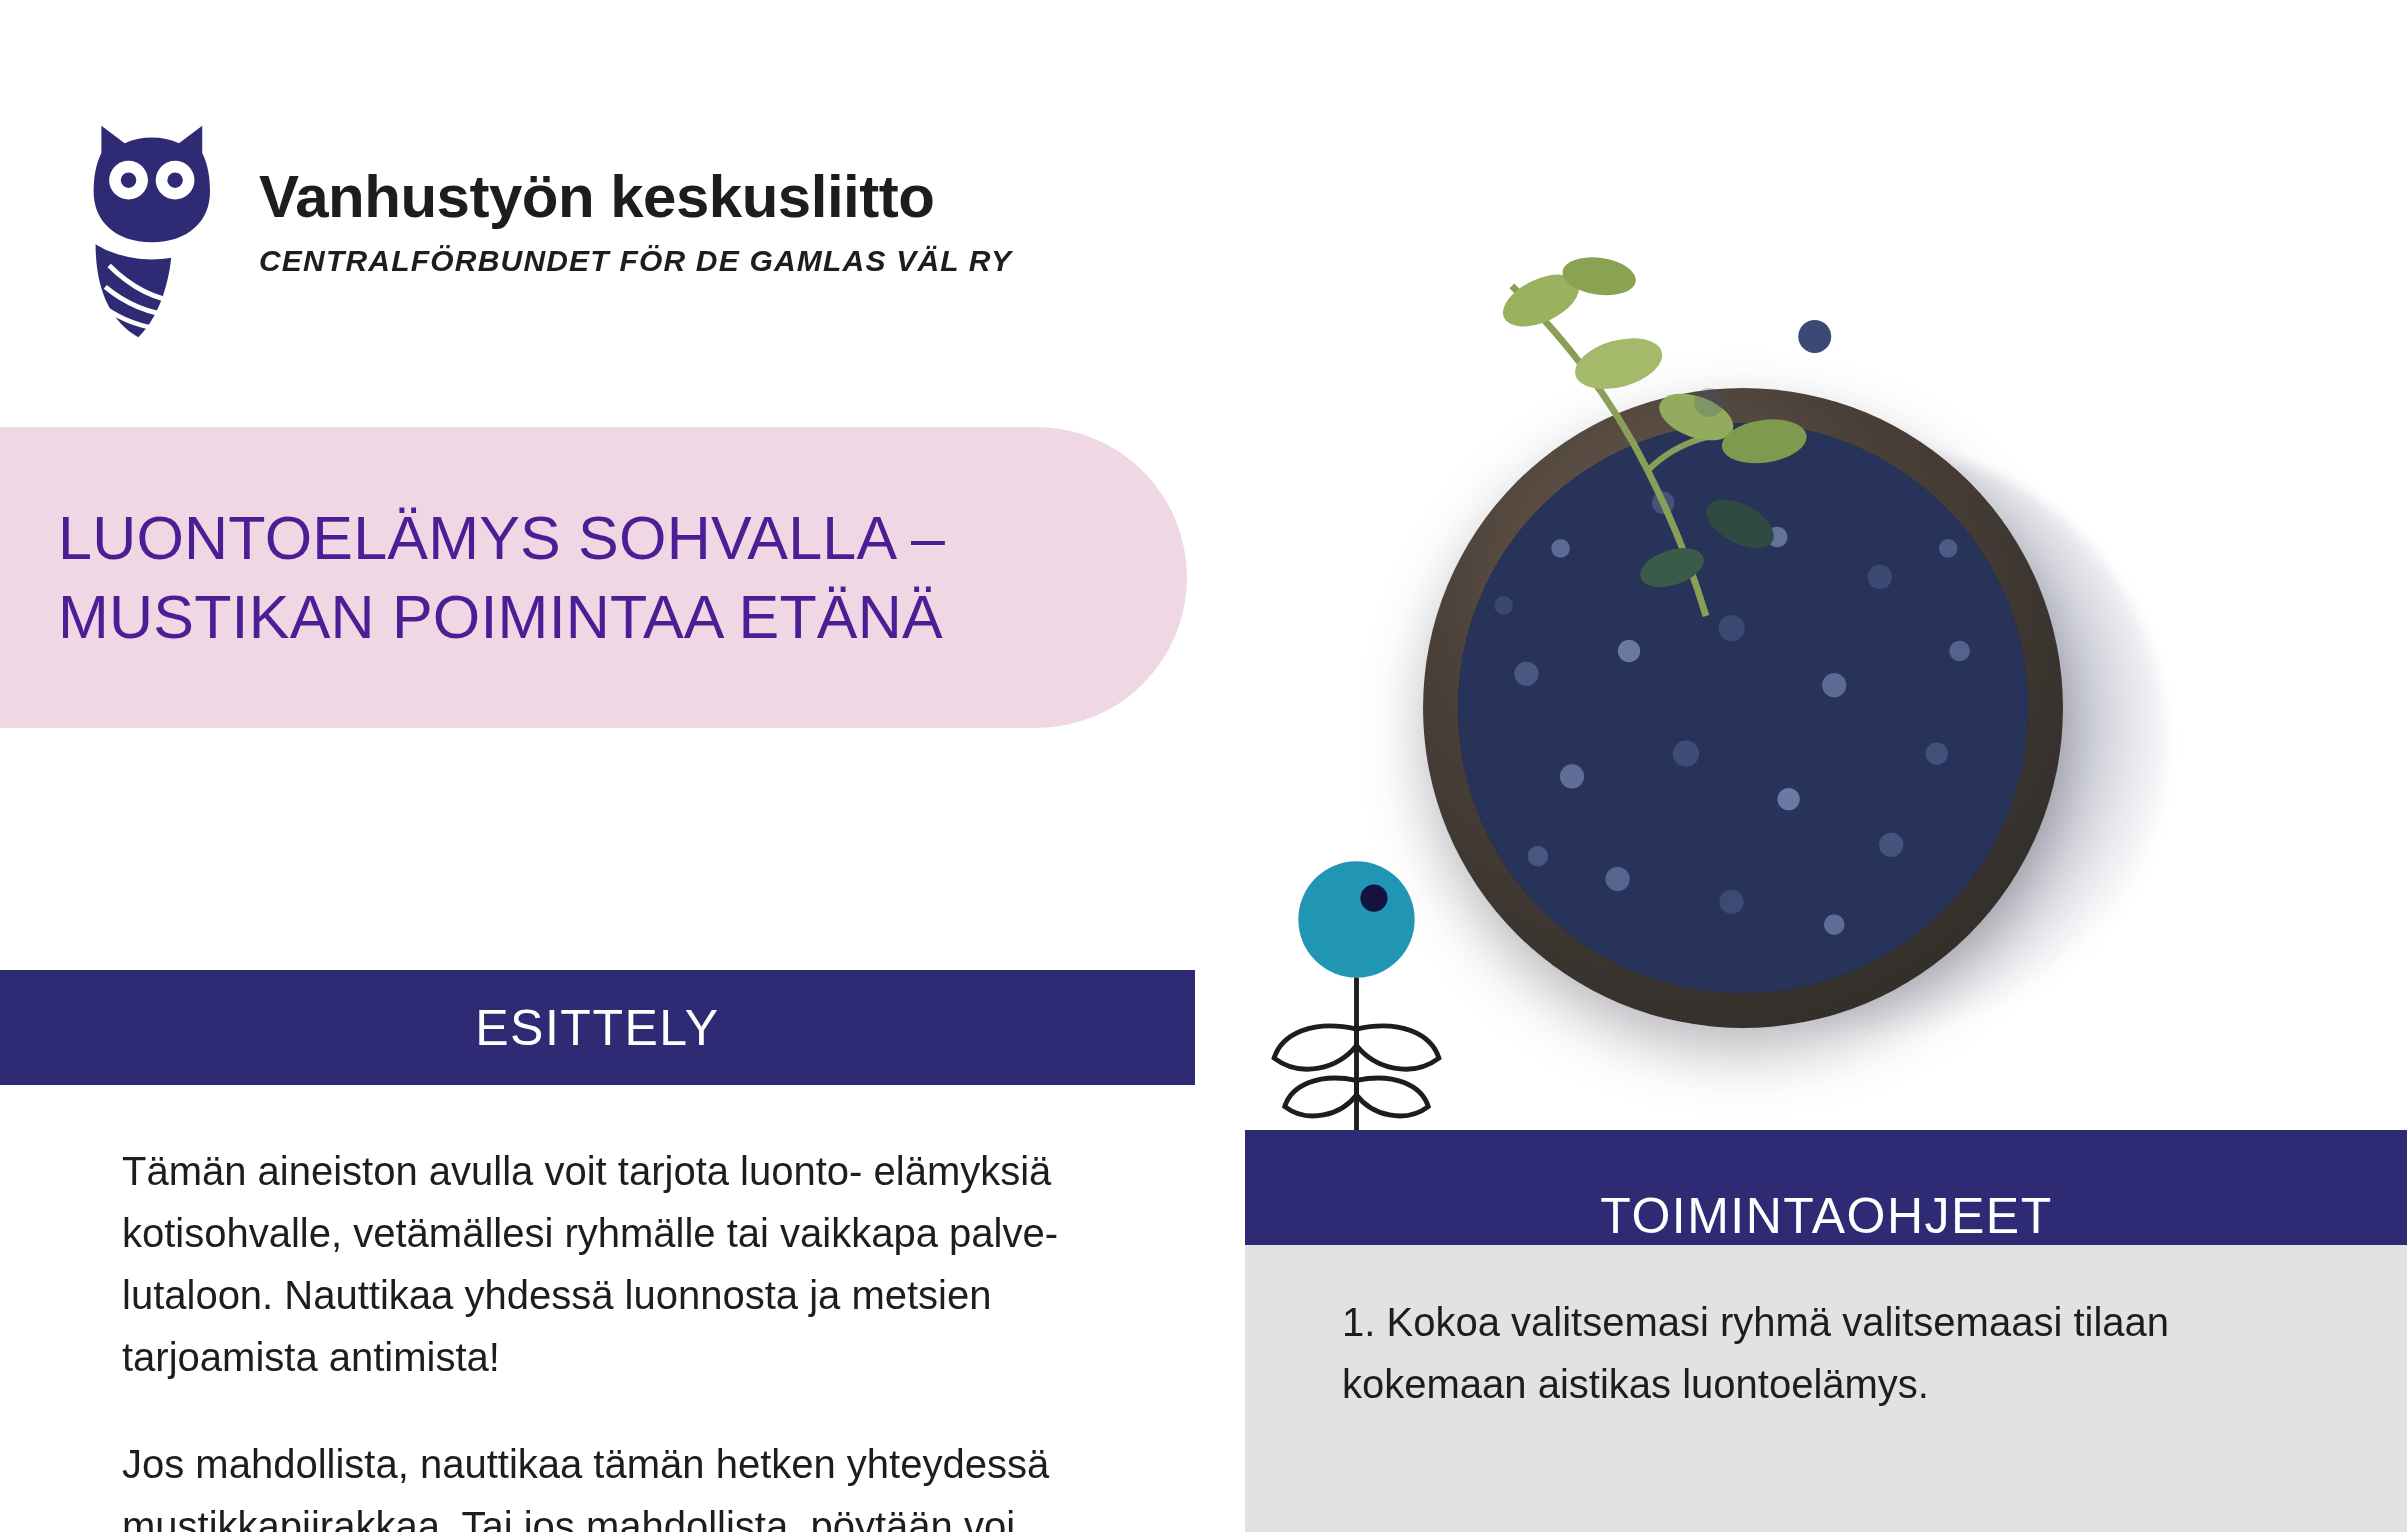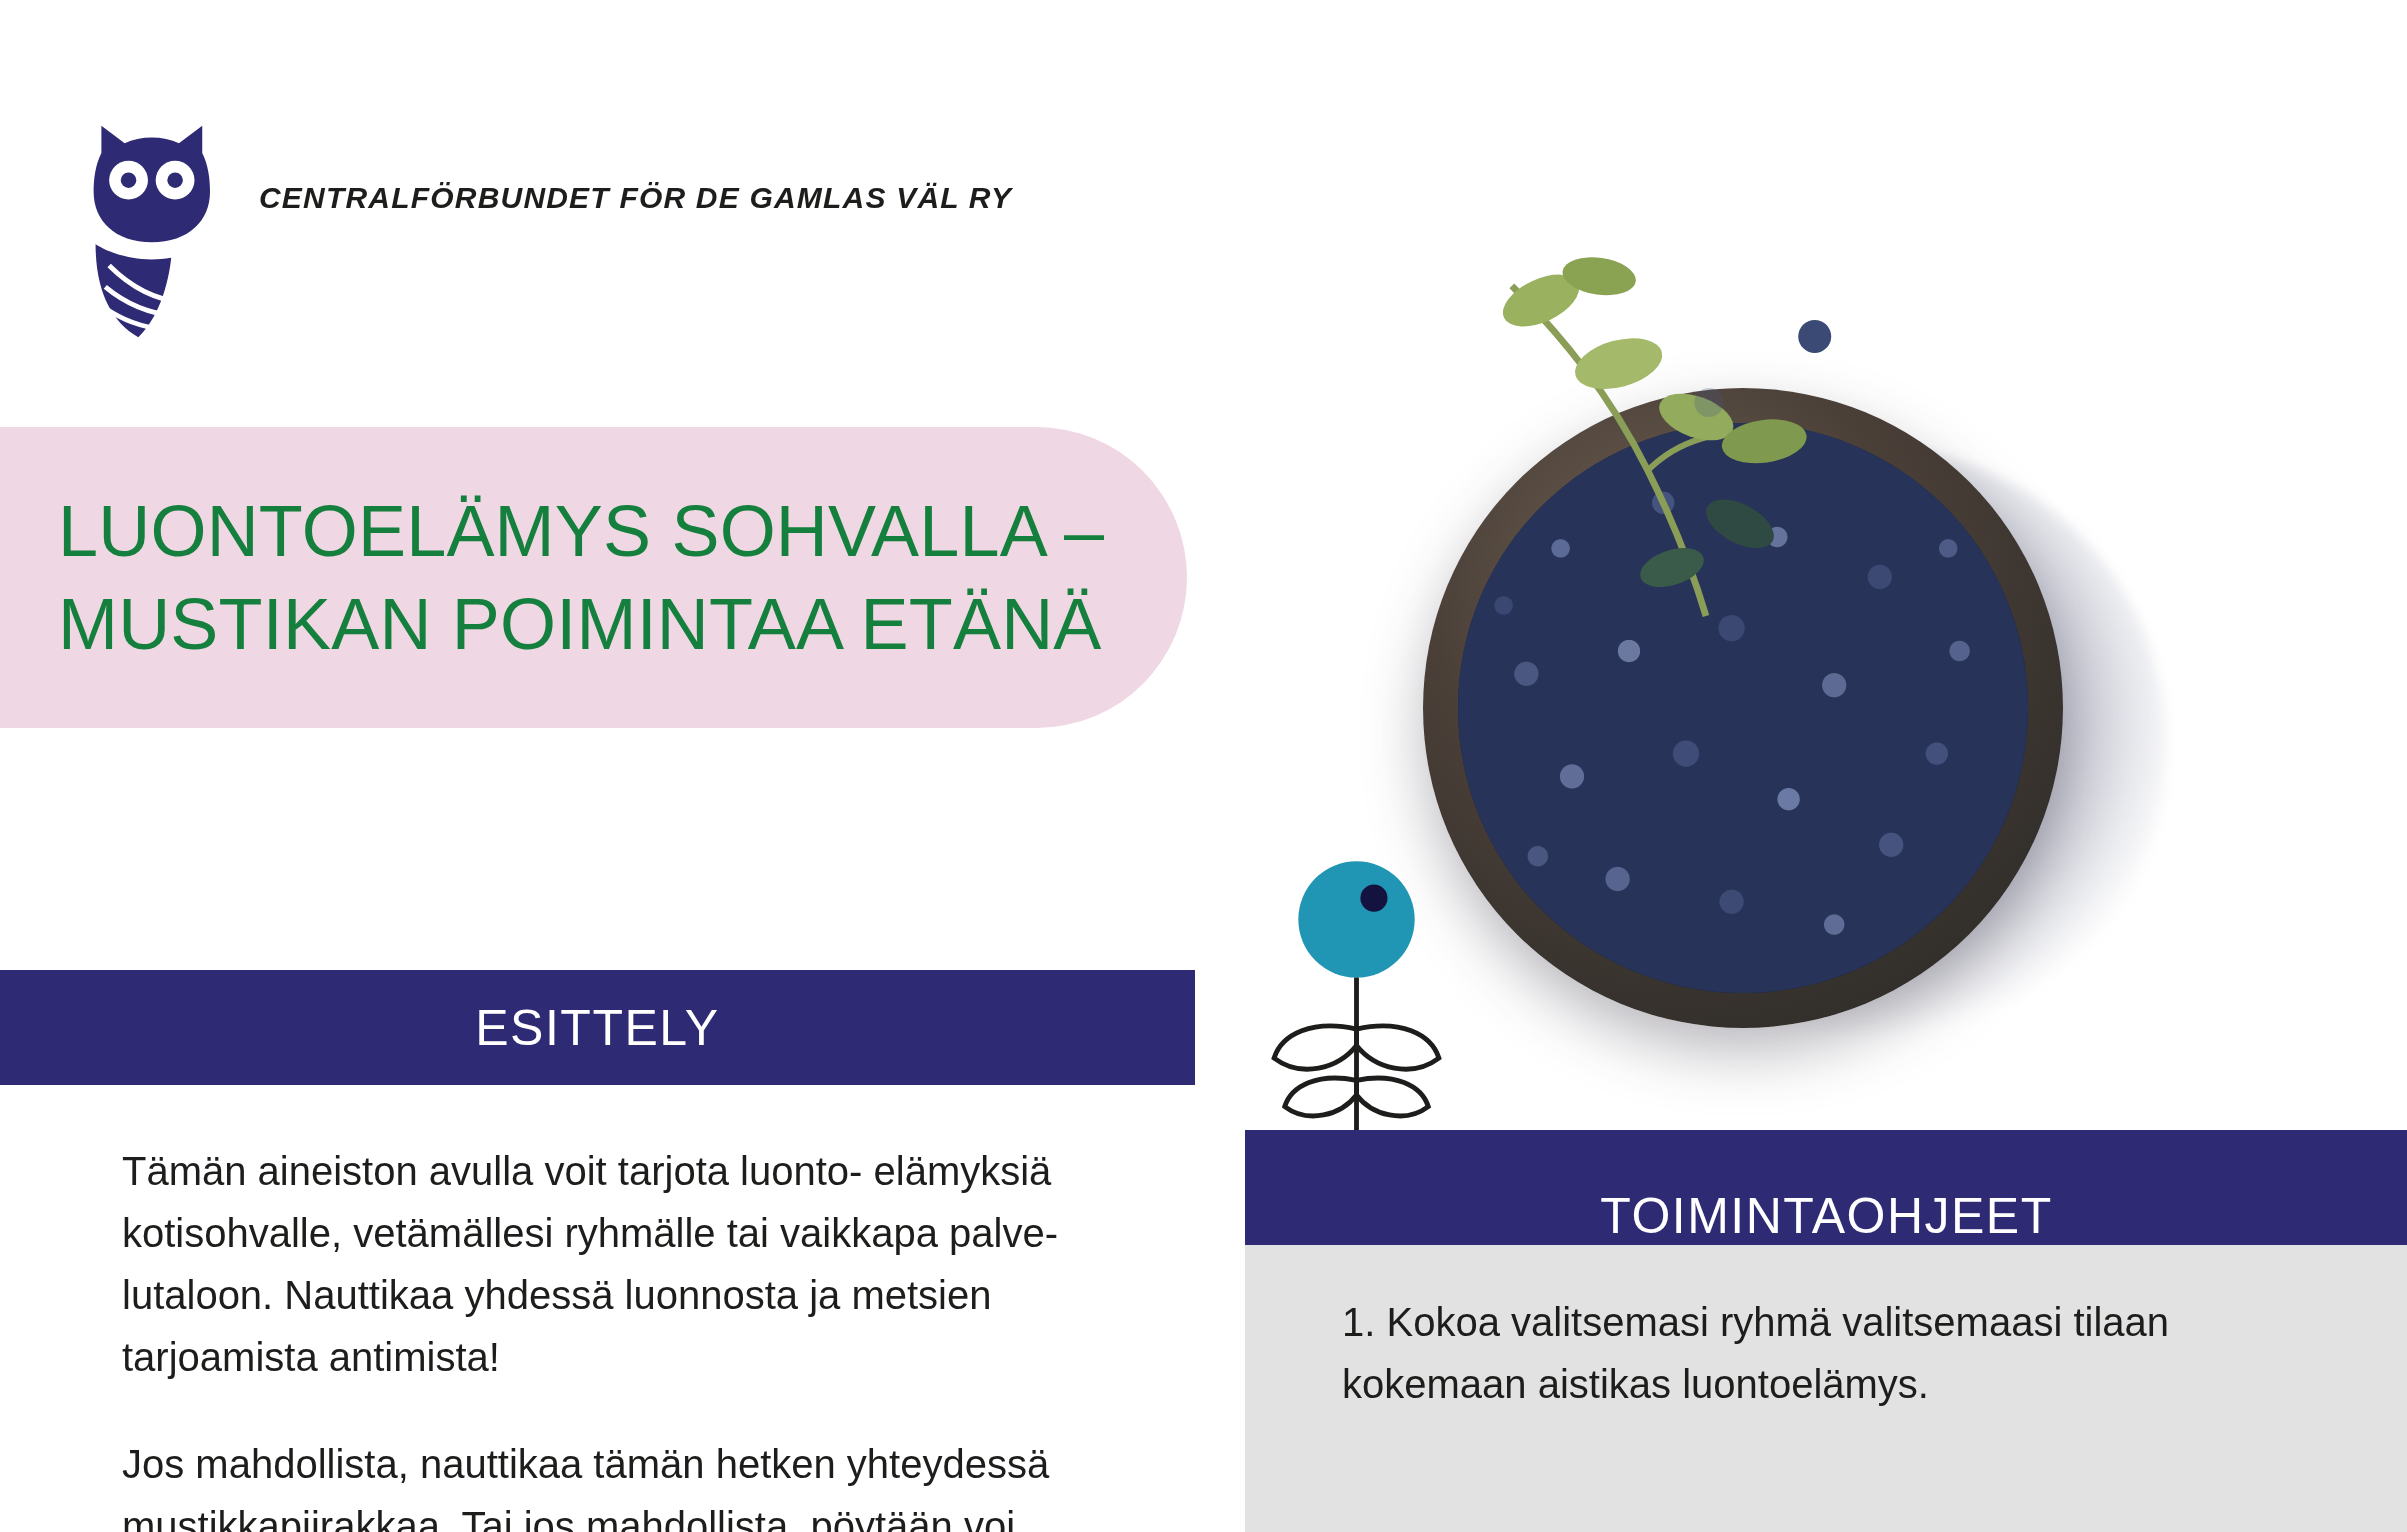--- a/index.html
+++ b/index.html
@@ -95,23 +95,23 @@
     top: 427px;
     width: 1245px;
     height: 301px;
     background: #f0d7e4;
     border-radius: 0 155px 155px 0;
     display: flex;
     align-items: center;
     padding-left: 116px;
   }
   .title-pill-text {
-    font-size: 72px;
+    font-size: 61px;
     line-height: 1.28;
-    color: #15803d;
+    color: #4c1d95;
     font-weight: 400;
     letter-spacing: 0.2px;
     white-space: pre-line;
   }
 
   
   .esittely-bar {
     position: absolute;
     left: 0;
     top: 970px;
@@ -268,20 +268,21 @@
         <circle cx="48" cy="62" r="8" fill="#2e2a74"></circle>
         <circle cx="96" cy="62" r="8" fill="#2e2a74"></circle>
         <path d="M60 92 L72 106 L84 92 Z" fill="#2e2a74"></path>
         <path d="M14 128 C14 128 46 150 92 142 C92 142 88 196 58 224 C30 208 14 176 14 128 Z" fill="#2e2a74"></path>
         <path d="M28 150 C54 176 80 186 104 188" stroke="#ffffff" stroke-width="5" fill="none"></path>
         <path d="M24 172 C48 192 74 200 96 202" stroke="#ffffff" stroke-width="5" fill="none"></path>
         <path d="M24 194 C44 208 66 214 84 216" stroke="#ffffff" stroke-width="5" fill="none"></path>
       </svg>
     </span>
     <div class="logo-text">
+      <div class="logo-title">Vanhustyön keskusliitto</div>
       <div class="logo-sub">CENTRALFÖRBUNDET FÖR DE GAMLAS VÄL RY</div>
     </div>
   </div>
 
   <div class="seniorsurf">
     <svg class="ss-ribbon" viewBox="0 0 460 112" xmlns="http://www.w3.org/2000/svg">
       <polygon points="0,16 36,16 36,0 460,0 460,96 424,96 424,112 0,112" fill="#2e2a74"></polygon>
     </svg>
     <div class="ss-label">SeniorSurf</div>
   </div>

